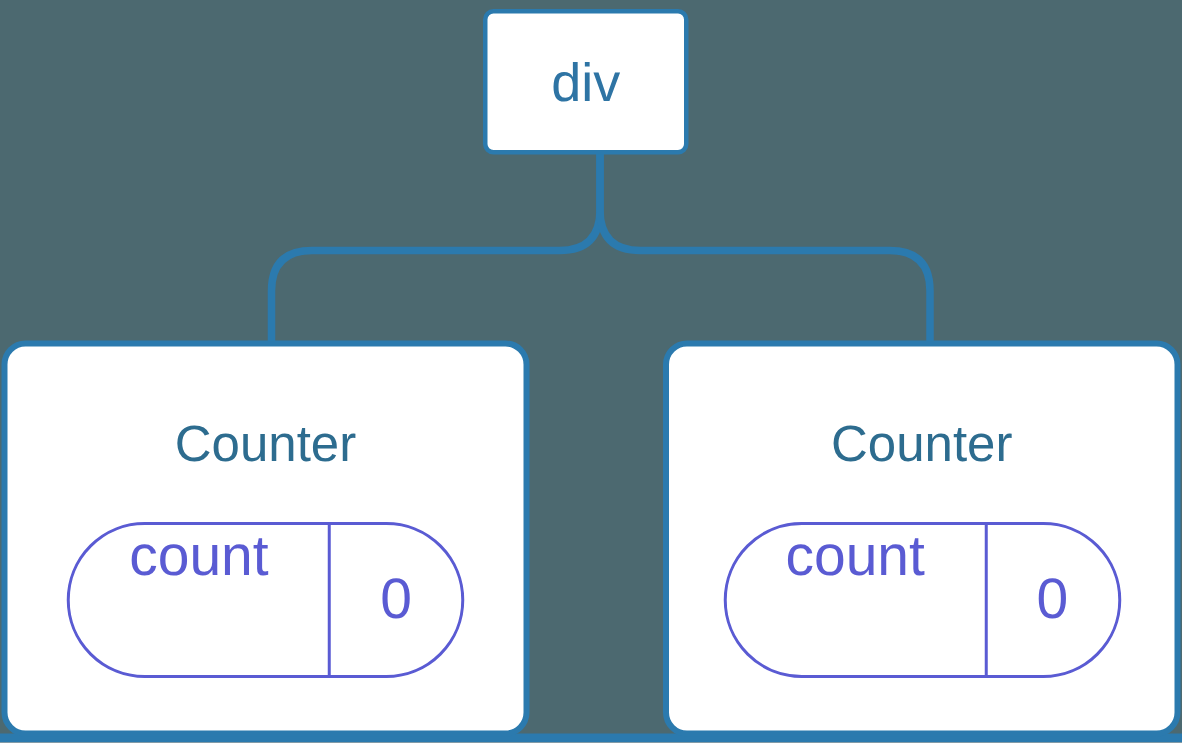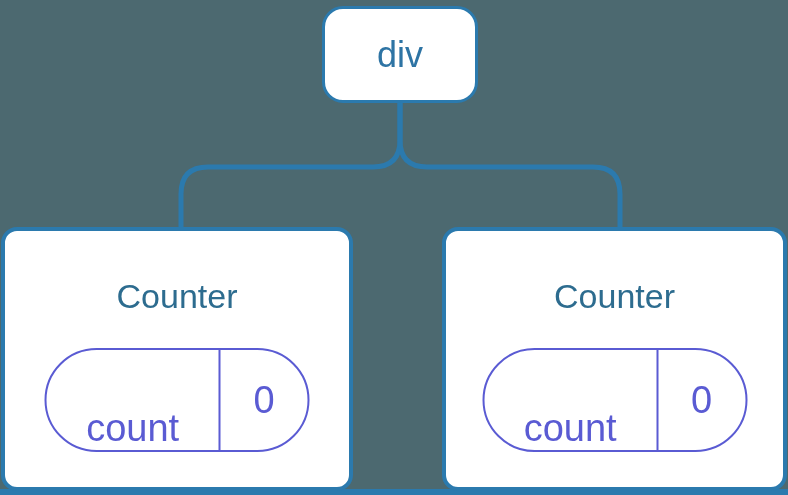--- a/index.html
+++ b/index.html
@@ -24,25 +24,25 @@
   }
   .bottom-strip {
     position: absolute;
     left: 0; bottom: 0;
     width: 100%; height: 6px;
     background: var(--bottom_strip, #2B7AAE);
   }
   .root-node {
     position: absolute;
     left: 322px; top: 6px;
-    width: 156px; height: 97px;
+    width: 137px; height: 97px;
     box-sizing: border-box;
     background: var(--node_bg, #FFFFFF);
     border: 3px solid var(--node_border, #2B7AAE);
-    border-radius: 21px;
+    border-radius: 7px;
     display: flex;
     align-items: center;
     justify-content: center;
   }
   .root-node .node-label {
     font-size: 36px;
     font-weight: 500;
     color: var(--node_text, #2E74A4);
   }
   .card {
@@ -75,21 +75,21 @@
     width: 265px; height: 104px;
     box-sizing: border-box;
     border: 2px solid var(--pill_border, #5A5BD3);
     border-radius: 52px;
     display: flex;
     overflow: hidden;
   }
   .pill-key-cell {
     flex: 0 0 66%;
     display: flex;
-    align-items: flex-end;
+    align-items: flex-start;
     justify-content: center;
   }
   .pill-value-cell {
     flex: 1;
     border-left: 2px solid var(--pill_border, #5A5BD3);
     display: flex;
     align-items: center;
     justify-content: center;
   }
   .pill-text {

